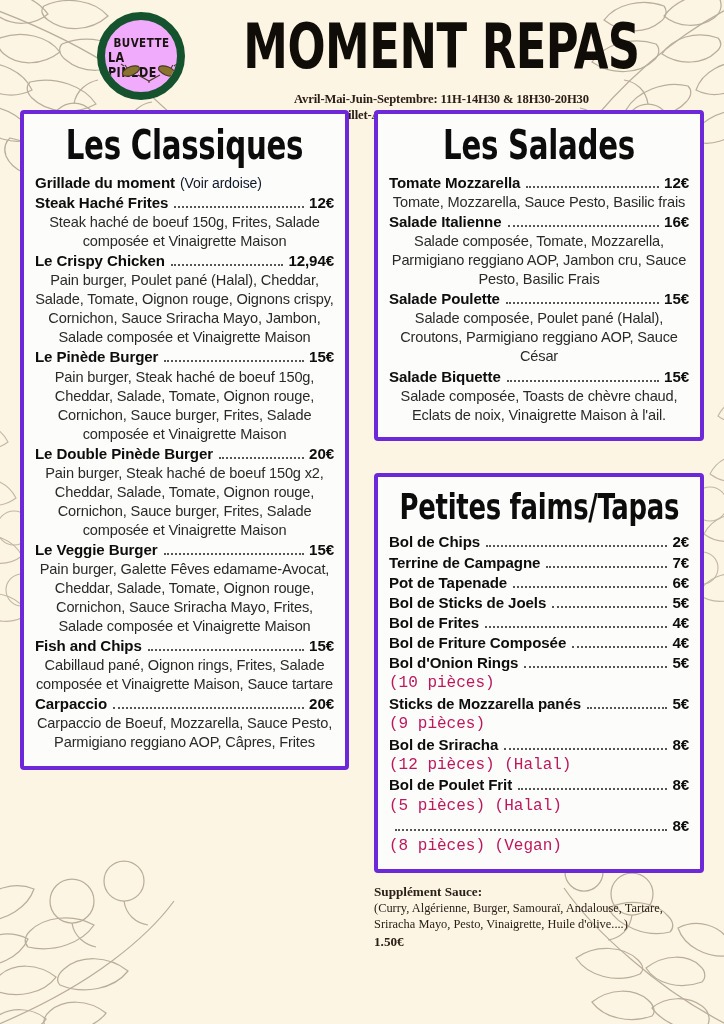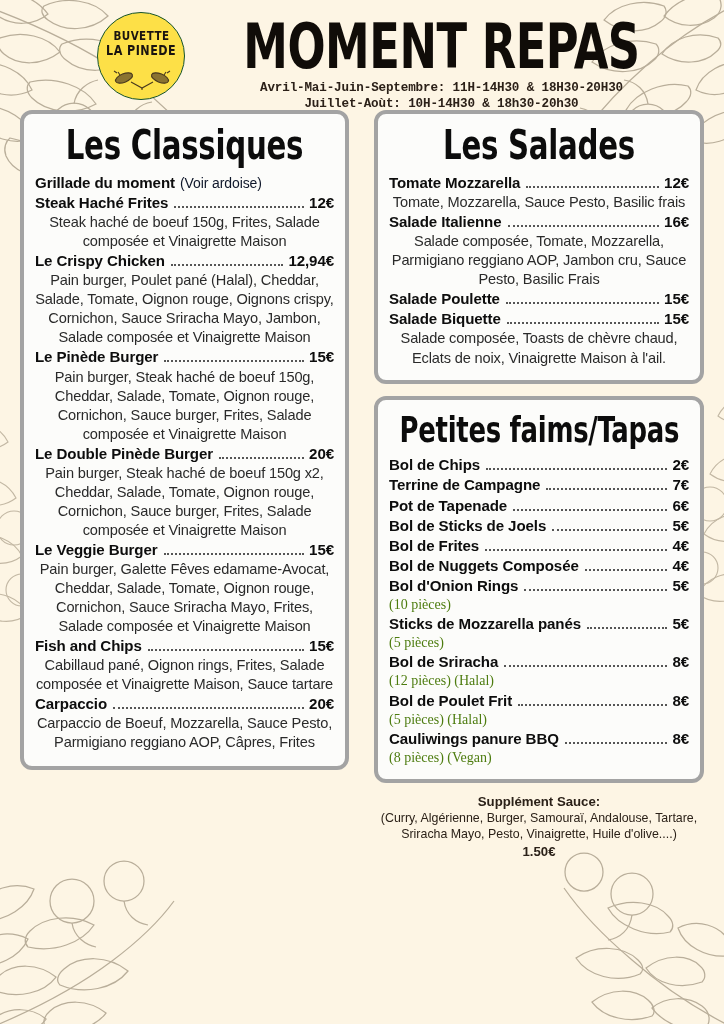--- a/index.html
+++ b/index.html
@@ -41,22 +41,22 @@
     width: 88px;
     height: 88px;
     margin-left: 97px;
     margin-top: 4px;
     flex: 0 0 auto;
     position: relative;
   }
   .logo-circle {
     width: 88px; height: 88px;
     border-radius: 50%;
-    background: #fde047;
-    border: 1px solid #14532d;
+    background: #f0abfc;
+    border: 8px solid #14532d;
     display: flex;
     flex-direction: column;
     align-items: center;
     justify-content: flex-start;
     padding-top: 16px;
     position: relative;
     overflow: hidden;
   }
   .logo-l1, .logo-l2 {
     color: #1a1410;
@@ -82,45 +82,45 @@
     font-size: 53px;
     line-height: .98;
     letter-spacing: -0.5px;
     color: #100c08;
     transform: scaleX(0.94) scaleY(1.18);
     transform-origin: center top;
     margin-top: 8px;
     white-space: nowrap;
   }
   .hours {
-    margin-top: 12px;
-    font-family: Liberation Mono, monospace;
+    margin-top: 23px;
+    font-family: Liberation Serif, serif;
     font-weight: bold;
     font-size: 12.6px;
     line-height: 1.28;
     color: #2b2018;
     letter-spacing: -0.15px;
   }
 
   
   .columns {
     position: relative;
     z-index: 2;
     display: flex;
     gap: 25px;
     padding: 0 20px;
     align-items: flex-start;
   }
   .col-left  { width: 330px; }
-  .col-right { width: 330px; display: flex; flex-direction: column; gap: 12px; }
+  .col-right { width: 330px; display: flex; flex-direction: column; gap: 32px; }
 
   .card {
     background: #fcfcfa;
-    border: 4px solid #a3a3a3;
-    border-radius: 12px;
+    border: 4px solid #6d28d9;
+    border-radius: 4px;
     padding: 8px 11px 12px 11px;
   }
   .card.left-card { padding-bottom: 14px; }
 
   .card-title {
     font-family: "DejaVu Sans Condensed", "Liberation Sans Narrow", "Liberation Sans", sans-serif;
     font-weight: bold;
     font-size: 35px;
     text-align: center;
     color: #0c0c0c;
@@ -165,37 +165,37 @@
   .item-desc {
     font-family: "Liberation Sans", sans-serif;
     font-weight: normal;
     font-size: 14.6px;
     color: #2a2a2a;
     line-height: 1.305;
     letter-spacing: -0.15px;
     text-align: center;
   }
   .item-sub {
-    font-family: Liberation Serif, serif;
+    font-family: Liberation Mono, monospace;
     font-weight: normal;
-    font-size: 14px;
-    color: #4d7c0f;
+    font-size: 16px;
+    color: #be185d;
     line-height: 1.30;
   }
 
   
   .footer {
     position: relative;
     z-index: 2;
     width: 330px;
     margin: 10px 0 10px auto;
     margin-right: 20px;
-    text-align: center;
+    text-align: left;
     color: #2b2118;
-    font-family: Liberation Sans, sans-serif;
+    font-family: Liberation Serif, serif;
   }
   .footer-title { font-weight: bold; font-size: 13.2px; line-height: 1.3; }
   .footer-body  { font-size: 12.4px; line-height: 1.28; margin-top: 1px; }
   .footer-price { font-weight: bold; font-size: 13.2px; margin-top: 1px; }
 </style>
 </head>
 <body>
 
 <div class="bg-deco">
   <svg class="deco-tl" width="230" height="215" viewBox="0 0 230 215" fill="none" stroke="#b9ae9a" stroke-width="1.25">
@@ -395,20 +395,21 @@
               <span class="item-price">16€</span>
             </div>
             <div class="item-desc">Salade composée, Tomate, Mozzarella, Parmigiano reggiano AOP, Jambon cru, Sauce Pesto, Basilic Frais</div>
           </div>
           <div class="item">
             <div class="item-line">
               <span class="item-name">Salade Poulette</span>
               <span class="leader"></span>
               <span class="item-price">15€</span>
             </div>
+            <div class="item-desc">Salade composée, Poulet pané (Halal), Croutons, Parmigiano reggiano AOP, Sauce César</div>
           </div>
           <div class="item">
             <div class="item-line">
               <span class="item-name">Salade Biquette</span>
               <span class="leader"></span>
               <span class="item-price">15€</span>
             </div>
             <div class="item-desc">Salade composée, Toasts de chèvre chaud, Eclats de noix, Vinaigrette Maison à l'ail.</div>
           </div>
         </div>
@@ -447,60 +448,59 @@
           </div>
           <div class="item">
             <div class="item-line">
               <span class="item-name">Bol de Frites</span>
               <span class="leader"></span>
               <span class="item-price">4€</span>
             </div>
           </div>
           <div class="item">
             <div class="item-line">
-              <span class="item-name">Bol de Nuggets Composée</span>
+              <span class="item-name">Bol de Friture Composée</span>
               <span class="leader"></span>
               <span class="item-price">4€</span>
             </div>
           </div>
           <div class="item">
             <div class="item-line">
               <span class="item-name">Bol d'Onion Rings</span>
               <span class="leader"></span>
               <span class="item-price">5€</span>
             </div>
             <div class="item-sub">(10 pièces)</div>
           </div>
           <div class="item">
             <div class="item-line">
               <span class="item-name">Sticks de Mozzarella panés</span>
               <span class="leader"></span>
               <span class="item-price">5€</span>
             </div>
-            <div class="item-sub">(5 pièces)</div>
+            <div class="item-sub">(9 pièces)</div>
           </div>
           <div class="item">
             <div class="item-line">
               <span class="item-name">Bol de Sriracha</span>
               <span class="leader"></span>
               <span class="item-price">8€</span>
             </div>
             <div class="item-sub">(12 pièces) (Halal)</div>
           </div>
           <div class="item">
             <div class="item-line">
               <span class="item-name">Bol de Poulet Frit</span>
               <span class="leader"></span>
               <span class="item-price">8€</span>
             </div>
             <div class="item-sub">(5 pièces) (Halal)</div>
           </div>
           <div class="item">
             <div class="item-line">
-              <span class="item-name">Cauliwings panure BBQ</span>
               <span class="leader"></span>
               <span class="item-price">8€</span>
             </div>
             <div class="item-sub">(8 pièces) (Vegan)</div>
           </div>
         </div>
     </div>
   </div>
 </div>
 

